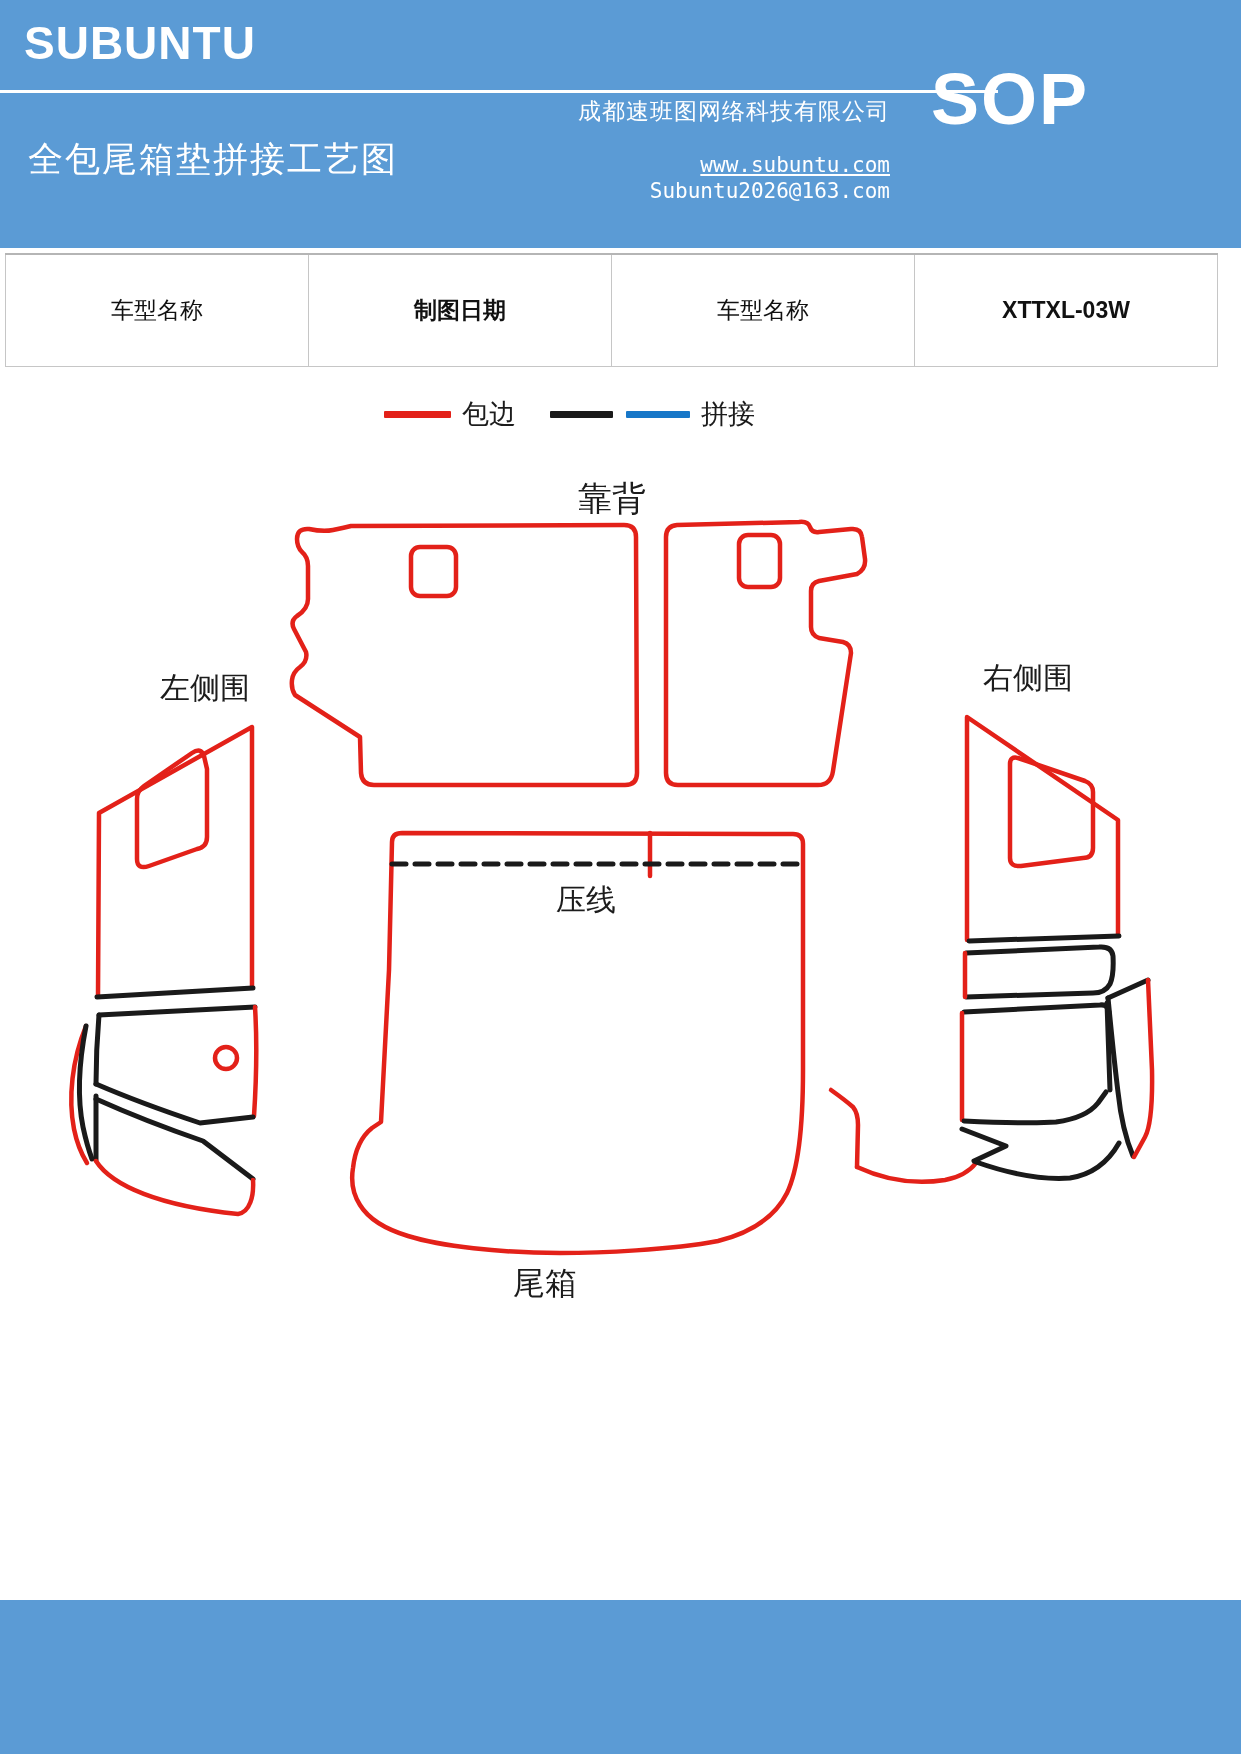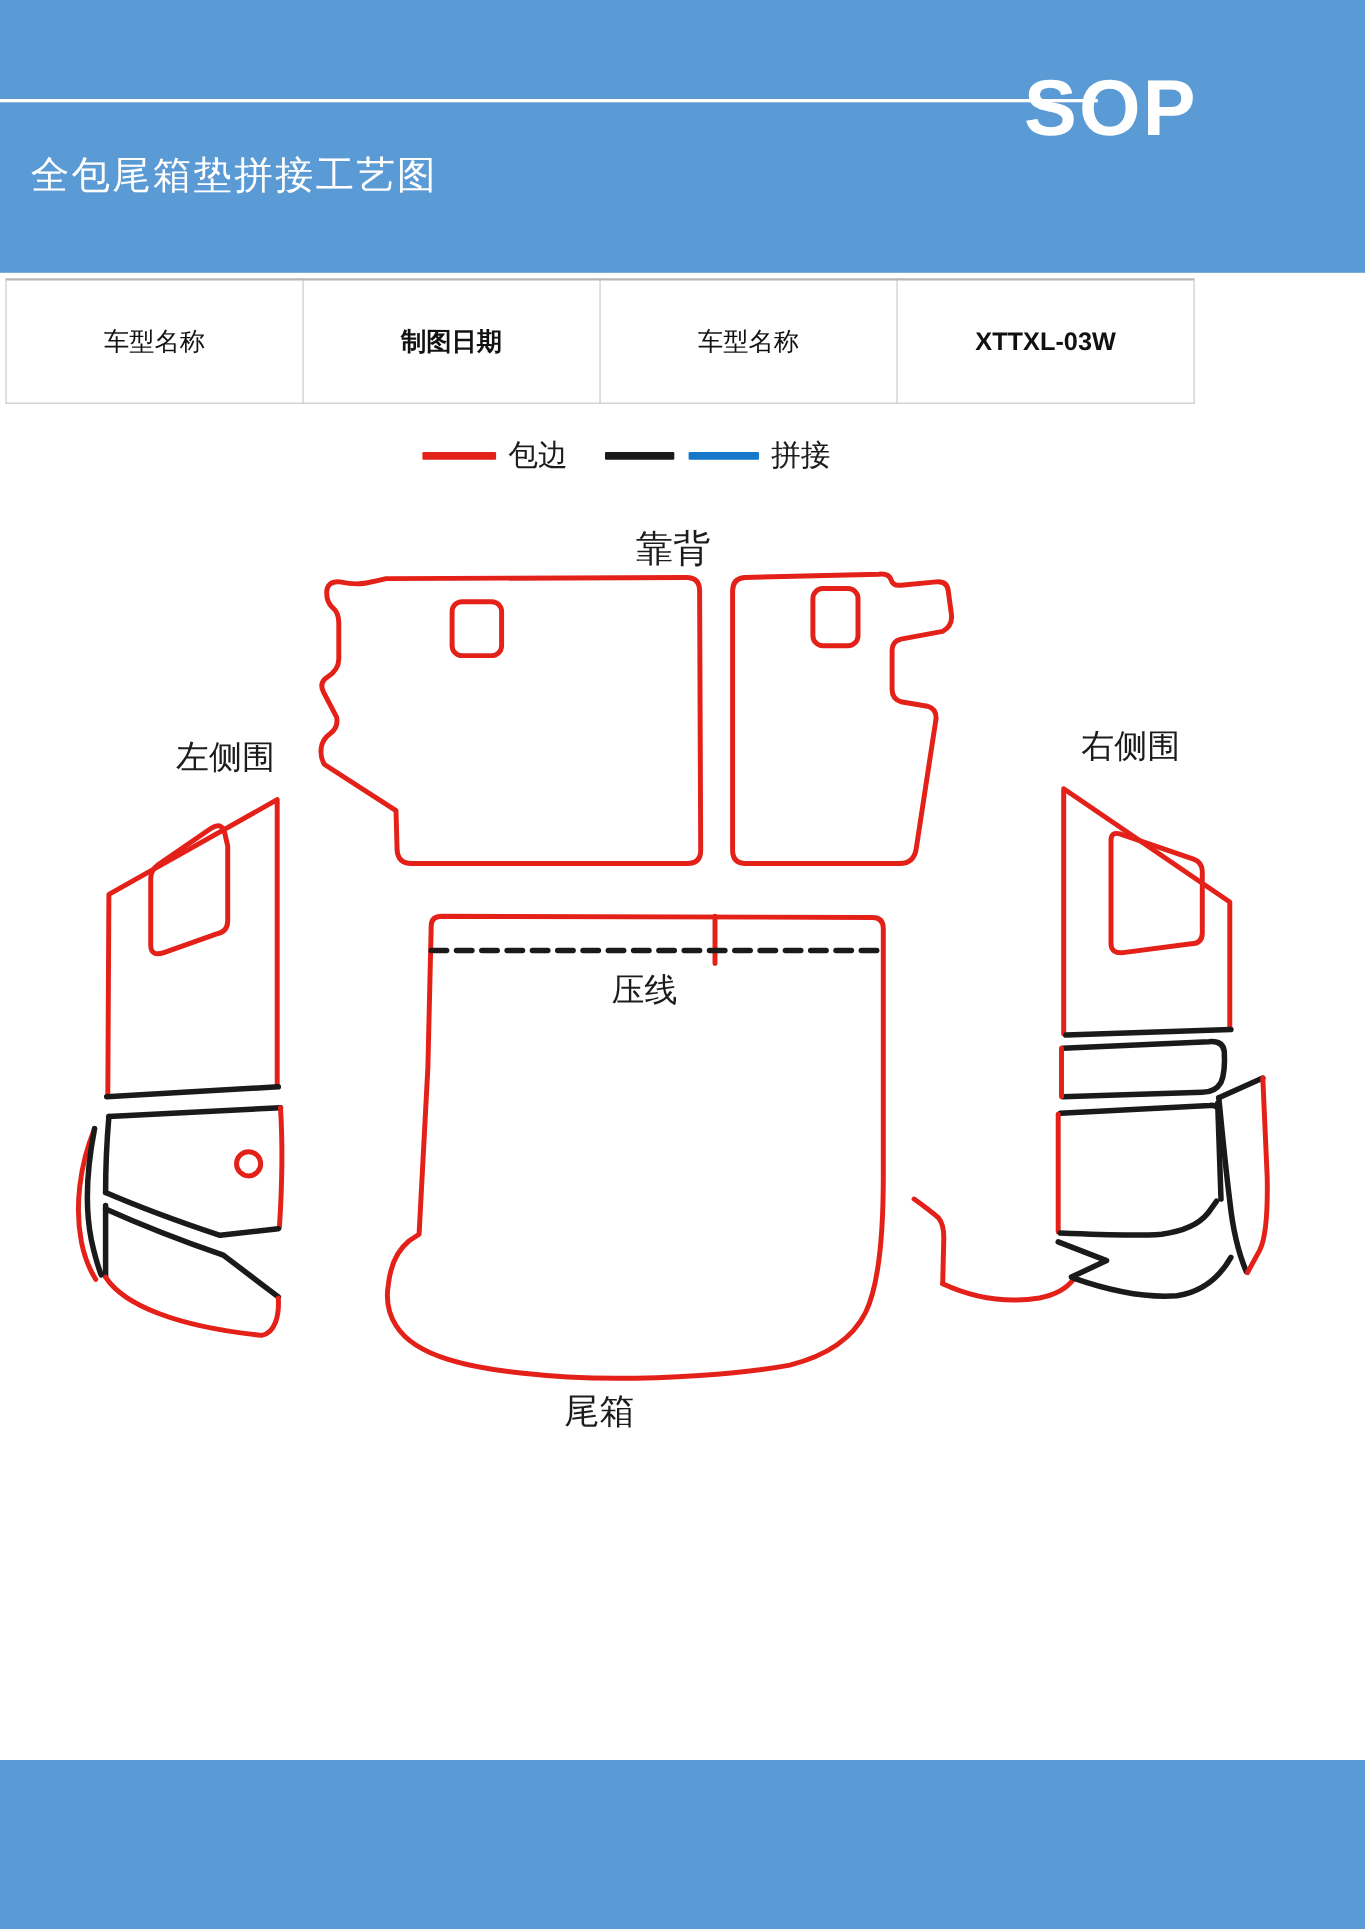--- a/index.html
+++ b/index.html
@@ -11,21 +11,21 @@
   .brand { position:absolute; left:24px; top:16px; font-size:46px; font-weight:800; color:#fff; letter-spacing:1px; }
   .header-rule { position:absolute; left:0; top:90px; width:998px; height:3px; background:#fff; }
   .header-title { position:absolute; left:28px; top:136px; font-size:35px; color:#fff; font-family:Liberation Serif, serif; letter-spacing:2px; }
   .header-right { position:absolute; left:0; top:96px; width:890px; text-align:right; color:#fff; }
   .header-company { font-size:23px; font-family:"Liberation Serif", serif; letter-spacing:1px; }
   .header-website { display:inline-block; margin-top:26px; font-size:21px; text-decoration:underline; color:#fff; cursor:pointer; font-family:"DejaVu Sans Mono", monospace; }
   .header-email { font-size:21px; margin-top:2px; font-family:"DejaVu Sans Mono", monospace; }
   .sop { position:absolute; right:152px; top:58px; font-size:72px; font-weight:800; color:#fff; letter-spacing:2px; }
 
   
-  .info-table { position:absolute; left:5px; top:253px; width:1081px; height:114px; border-collapse:collapse; table-layout:fixed; border-top:2px solid #b5b5b5; }
+  .info-table { position:absolute; left:5px; top:253px; width:1213px; height:114px; border-collapse:collapse; table-layout:fixed; border-top:2px solid #b5b5b5; }
   .info-table td { border:1px solid #c6c6c6; font-size:23px; text-align:center; vertical-align:middle; color:#111; background:#fff; height:57px; font-family:"Liberation Serif", serif; }
   .info-table td.val { font-family:"Liberation Sans", sans-serif; font-weight:bold; }
 
   
   .legend { position:absolute; left:384px; top:398px; height:32px; display:flex; align-items:center; }
   .swatch { height:7px; border-radius:1px; }
   .swatch.red { width:67px; background:#e32119; }
   .swatch.black { width:63px; background:#1a1a1a; margin-left:34px; }
   .swatch.blue { width:64px; background:#1777c8; margin-left:13px; }
   .legend-label { font-size:27px; color:#1c1c1c; margin-left:11px; font-family:"Liberation Serif", serif; }
@@ -37,22 +37,28 @@
   .blk { stroke:#1a1a1a; fill:none; stroke-width:5; stroke-linejoin:round; stroke-linecap:round; }
 
   
   .footer { position:absolute; left:0; top:1600px; width:1241px; height:154px; background:#5b9bd5; }
 </style>
 </head>
 <body>
 <div id="page">
 
   <div class="header">
+    <div class="brand">SUBUNTU</div>
     <div class="header-rule"></div>
     <div class="header-title">全包尾箱垫拼接工艺图</div>
+    <div class="header-right">
+      <div class="header-company">成都速班图网络科技有限公司</div>
+      <div><span class="header-website">www.subuntu.com</span></div>
+      <div class="header-email">Subuntu2026@163.com</div>
+    </div>
     <div class="sop">SOP</div>
   </div>
 
   <table class="info-table">
     <tbody>
         <tr>
       <td>车型名称</td>
       <td class="val">制图日期</td>
       <td>车型名称</td>
       <td class="val">XTTXL-03W</td>

